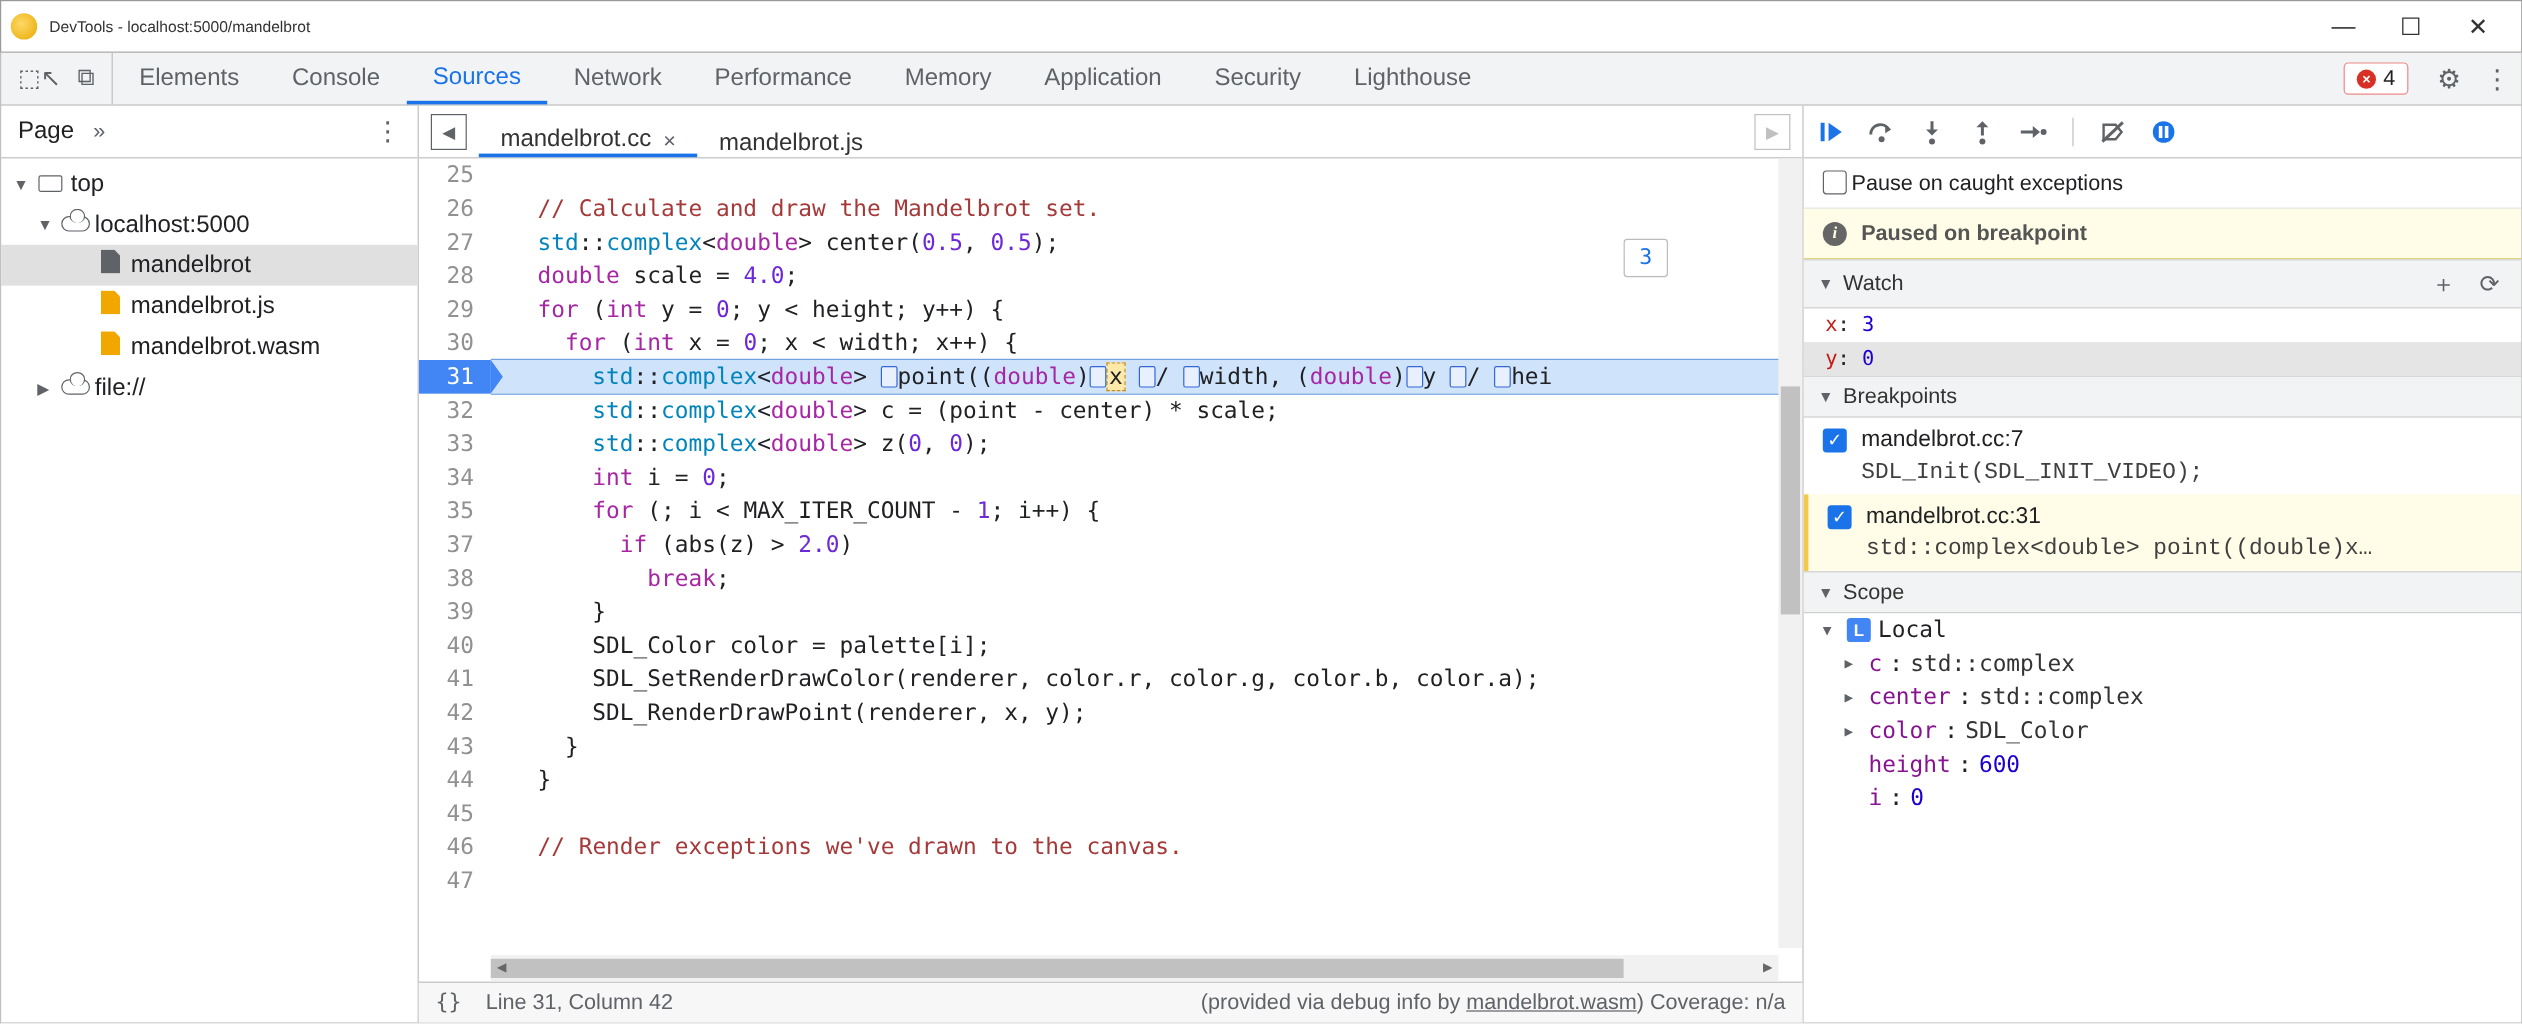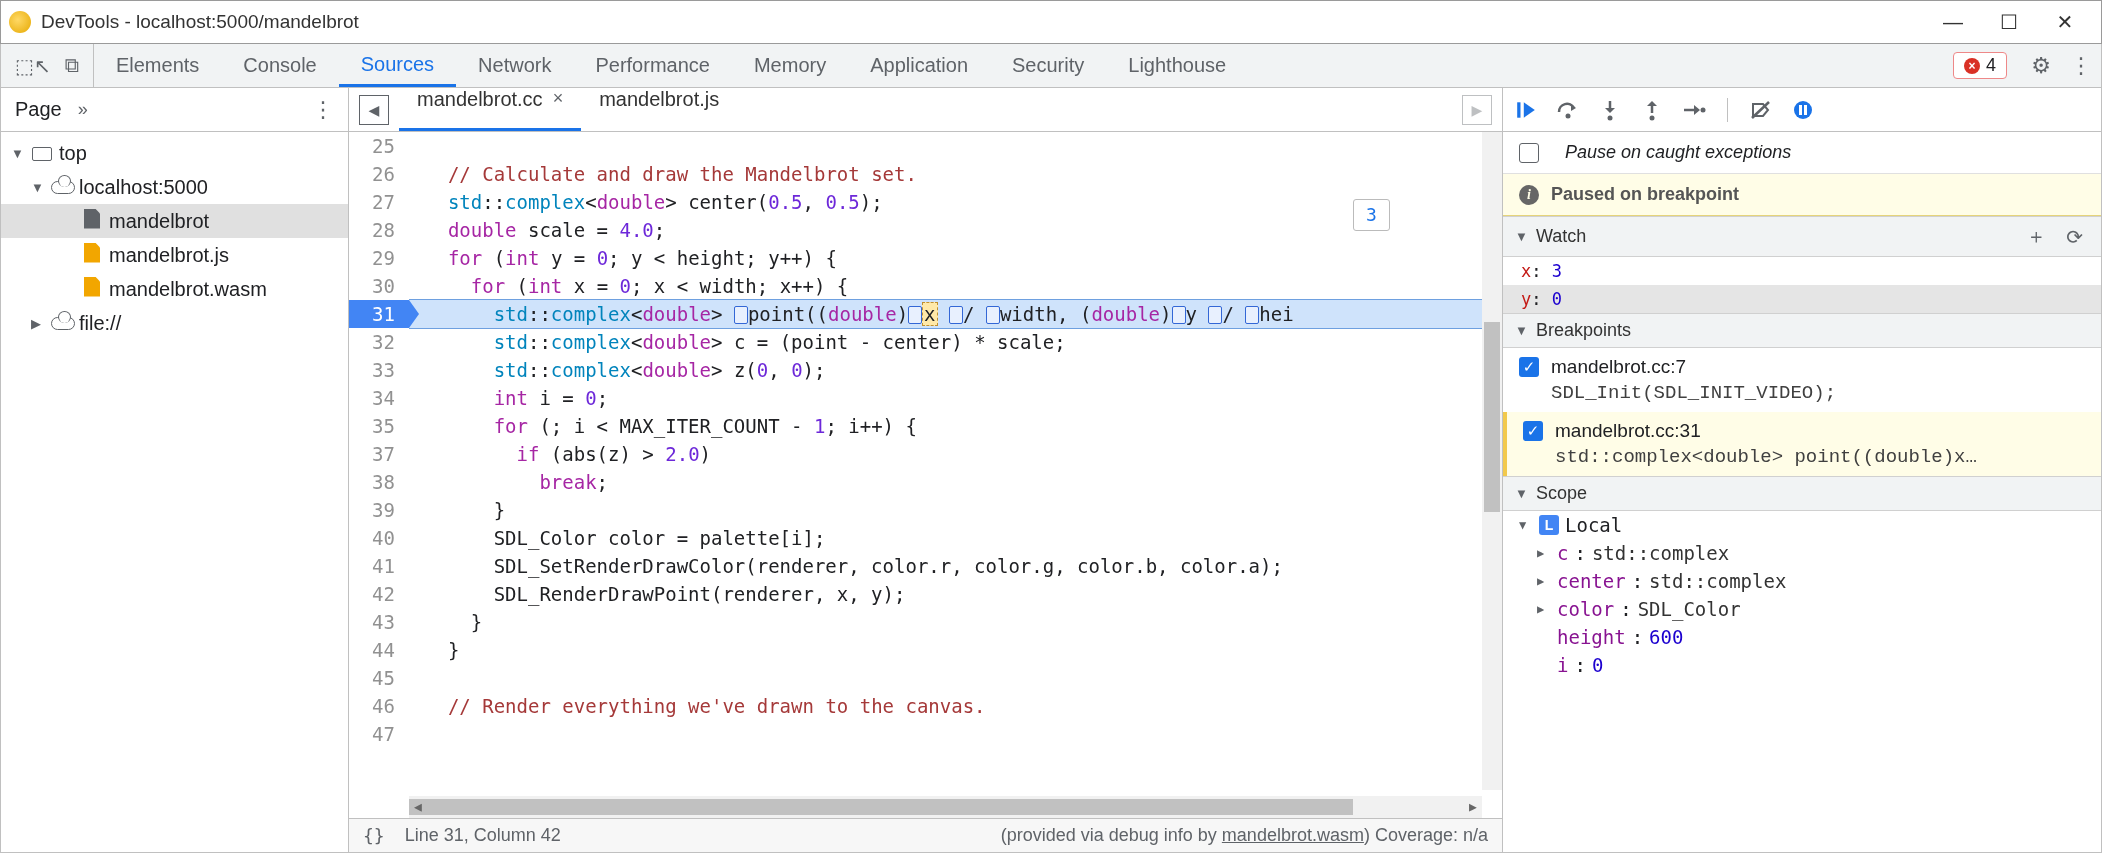--- a/index.html
+++ b/index.html
@@ -1,19 +1,19 @@
 <!DOCTYPE html>
 <html><head>
 <meta charset="utf-8">
 <style>
 * { box-sizing: border-box; margin: 0; padding: 0; }
 html, body { width: 2102px; height: 853px; font-family: "Segoe UI", Arial, sans-serif; font-size: 18px; color: #202124; background: #fff; overflow: hidden; }
 .titlebar { height: 44px; border: 1px solid #9a9a9a; display: flex; align-items: center; padding: 0 8px; background: #fff; }
 .titlebar .logo { width: 22px; height: 22px; border-radius: 50%; background: radial-gradient(circle at 40% 40%, #ffd966, #e6a800); margin-right: 10px; }
-.titlebar .title { flex: 1; color: #333; font-size: 19px; }
+.titlebar .title { flex: 1; color: #333; font-size: 13px; }
 .titlebar .winbtn { width: 56px; text-align: center; font-size: 20px; color: #333; }
 
 .maintabs { height: 44px; border: 1px solid #c0c0c0; border-top: none; display: flex; align-items: center; background: #f1f3f4; }
 .maintabs .left-icons { display: flex; align-items: center; padding: 0 14px; gap: 14px; border-right: 1px solid #c0c0c0; height: 100%; }
 .maintabs .tab { padding: 0 22px; height: 100%; display: flex; align-items: center; color: #5f6368; font-size: 20px; cursor: pointer; }
 .maintabs .tab.active { color: #1a73e8; border-bottom: 3px solid #1a73e8; }
 .maintabs .spacer { flex: 1; }
 .maintabs .err-badge { border: 1px solid #e88; border-radius: 4px; padding: 2px 10px; display: flex; align-items: center; gap: 6px; margin-right: 14px; background: #fff; }
 .maintabs .err-badge .dot { width: 16px; height: 16px; border-radius: 50%; background: #d93025; color: #fff; font-size: 12px; display:flex; align-items:center; justify-content:center; font-weight:bold;}
 .maintabs .right-icon { width: 40px; text-align: center; color: #5f6368; font-size: 22px; }
@@ -35,21 +35,21 @@
 .tree .ficon { width: 22px; text-align: center; }
 .folder-icon { display:inline-block; width:20px; height:14px; border:1.5px solid #5f6368; border-radius:2px; position:relative; top:1px;}
 .cloud-icon { display:inline-block; width:24px; height:13px; border:1.5px solid #5f6368; border-radius:8px; position:relative;}
 .cloud-icon::before{content:"";position:absolute;width:11px;height:11px;border:1.5px solid #5f6368;border-radius:50%;top:-7px;left:6px;background:#fff;border-bottom:none;}
 .file-solid { display:inline-block; width:16px; height:20px; background:#5f6368; clip-path: polygon(0 0,70% 0,100% 25%,100% 100%,0 100%); }
 .file-yellow { display:inline-block; width:16px; height:20px; background:#f2a600; clip-path: polygon(0 0,70% 0,100% 25%,100% 100%,0 100%); }
 
 .editor { flex: 1; display: flex; flex-direction: column; border-right: 1px solid #c0c0c0; min-width: 0; }
 .editor-tabs { height: 44px; border-bottom: 1px solid #c0c0c0; display: flex; align-items: center; }
 .editor-tabs .navbox { width: 30px; height: 30px; border: 1px solid #5f6368; margin: 0 10px; display:flex; align-items:center; justify-content:center; color:#5f6368; font-size:14px;}
-.editor-tabs .etab { padding: 0 18px; height: 100%; display: flex; align-items: flex-start; gap: 10px; font-size: 20px; color: #333; }
+.editor-tabs .etab { padding: 0 18px; height: 100%; display: flex; align-items: flex-end; gap: 10px; font-size: 20px; color: #333; }
 .editor-tabs .etab.active { border-bottom: 3px solid #1a73e8; }
 .editor-tabs .close { color: #5f6368; font-size: 18px; }
 .editor-tabs .sp { flex:1; }
 
 .code-scroll { flex: 1; overflow: hidden; position: relative; font-family: Consolas, monospace; font-size: 19px; line-height: 28px; }
 .code-inner { display: block; }
 .codeline { display: flex; align-items: center; height: 28px; }
 .gutter { width: 60px; text-align: right; padding-right: 14px; color: #919191; user-select: none; position:relative;}
 .gutter.bk { background: #4285f4; color: #fff; }
 .gutter.bk::after { content:""; position:absolute; right:-10px; top:0; border-top:14px solid transparent; border-bottom:14px solid transparent; border-left:10px solid #4285f4;}
@@ -75,21 +75,21 @@
 .status .braces { font-family: Consolas, monospace; }
 .status .sp { flex:1; }
 .status a { color:#5f6368; text-decoration: underline; }
 
 .right { width: 598px; display: flex; flex-direction: column; overflow: hidden; }
 .dbg-toolbar { height: 44px; border-bottom: 1px solid #c0c0c0; display:flex; align-items:center; padding:0 10px; gap:16px;}
 .dbg-toolbar .sep { width:1px; height:24px; background:#c0c0c0; margin:0 4px;}
 .dbg-icon { width:26px; height:26px; display:flex; align-items:center; justify-content:center; color:#5f6368;}
 .dbg-icon.blue { color:#1a73e8; }
 
-.pause-row { padding: 10px 16px; display:flex; align-items:center; gap:26px; border-bottom:1px solid #e0e0e0;font-style:italic;}
+.pause-row { padding: 10px 16px; display:flex; gap:4px; border-bottom:1px solid #e0e0e0;}
 .pause-row .chk { width:20px; height:20px; border:1.5px solid #5f6368; border-radius:3px;}
 .banner { background:#fffde7; border-bottom:1px solid #e6d47a; padding:10px 16px; display:flex; align-items:center; gap:12px; font-weight:600; color:#555;}
 .banner .info { width:20px; height:20px; border-radius:50%; background:#666; color:#fffde7; font-size:14px; display:flex; align-items:center; justify-content:center; font-weight:bold; font-family:Georgia,serif; font-style:italic;}
 
 .section-head { background:#f1f3f4; border-top:1px solid #d0d0d0; border-bottom:1px solid #d0d0d0; padding:6px 12px; display:flex; align-items:center; gap:8px; color:#333;}
 .section-head .caret { font-size:13px; color:#5f6368;}
 .section-head .sp { flex:1;}
 .section-head .act { color:#5f6368; font-size:20px; padding:0 6px;}
 .watch-row { padding:4px 18px; font-family:Consolas,monospace; font-size:17px;}
 .watch-row.hl { background:#e5e5e5;}
@@ -271,21 +271,21 @@
           <div class="codeline">
             <div class="gutter">44</div>
             <div class="codetxt">  }</div>
           </div>
           <div class="codeline">
             <div class="gutter">45</div>
             <div class="codetxt"></div>
           </div>
           <div class="codeline">
             <div class="gutter">46</div>
-            <div class="codetxt">  <span class="com">// Render everything we've drawn to the canvas.</span></div>
+            <div class="codetxt">  <span class="com">// Render exceptions we've drawn to the canvas.</span></div>
           </div>
           <div class="codeline">
             <div class="gutter">47</div>
             <div class="codetxt"></div>
           </div>
         </div>
       <div class="tooltip-val">3</div>
       <div class="scroll-y">
           <div class="thumb"></div>
         </div>

